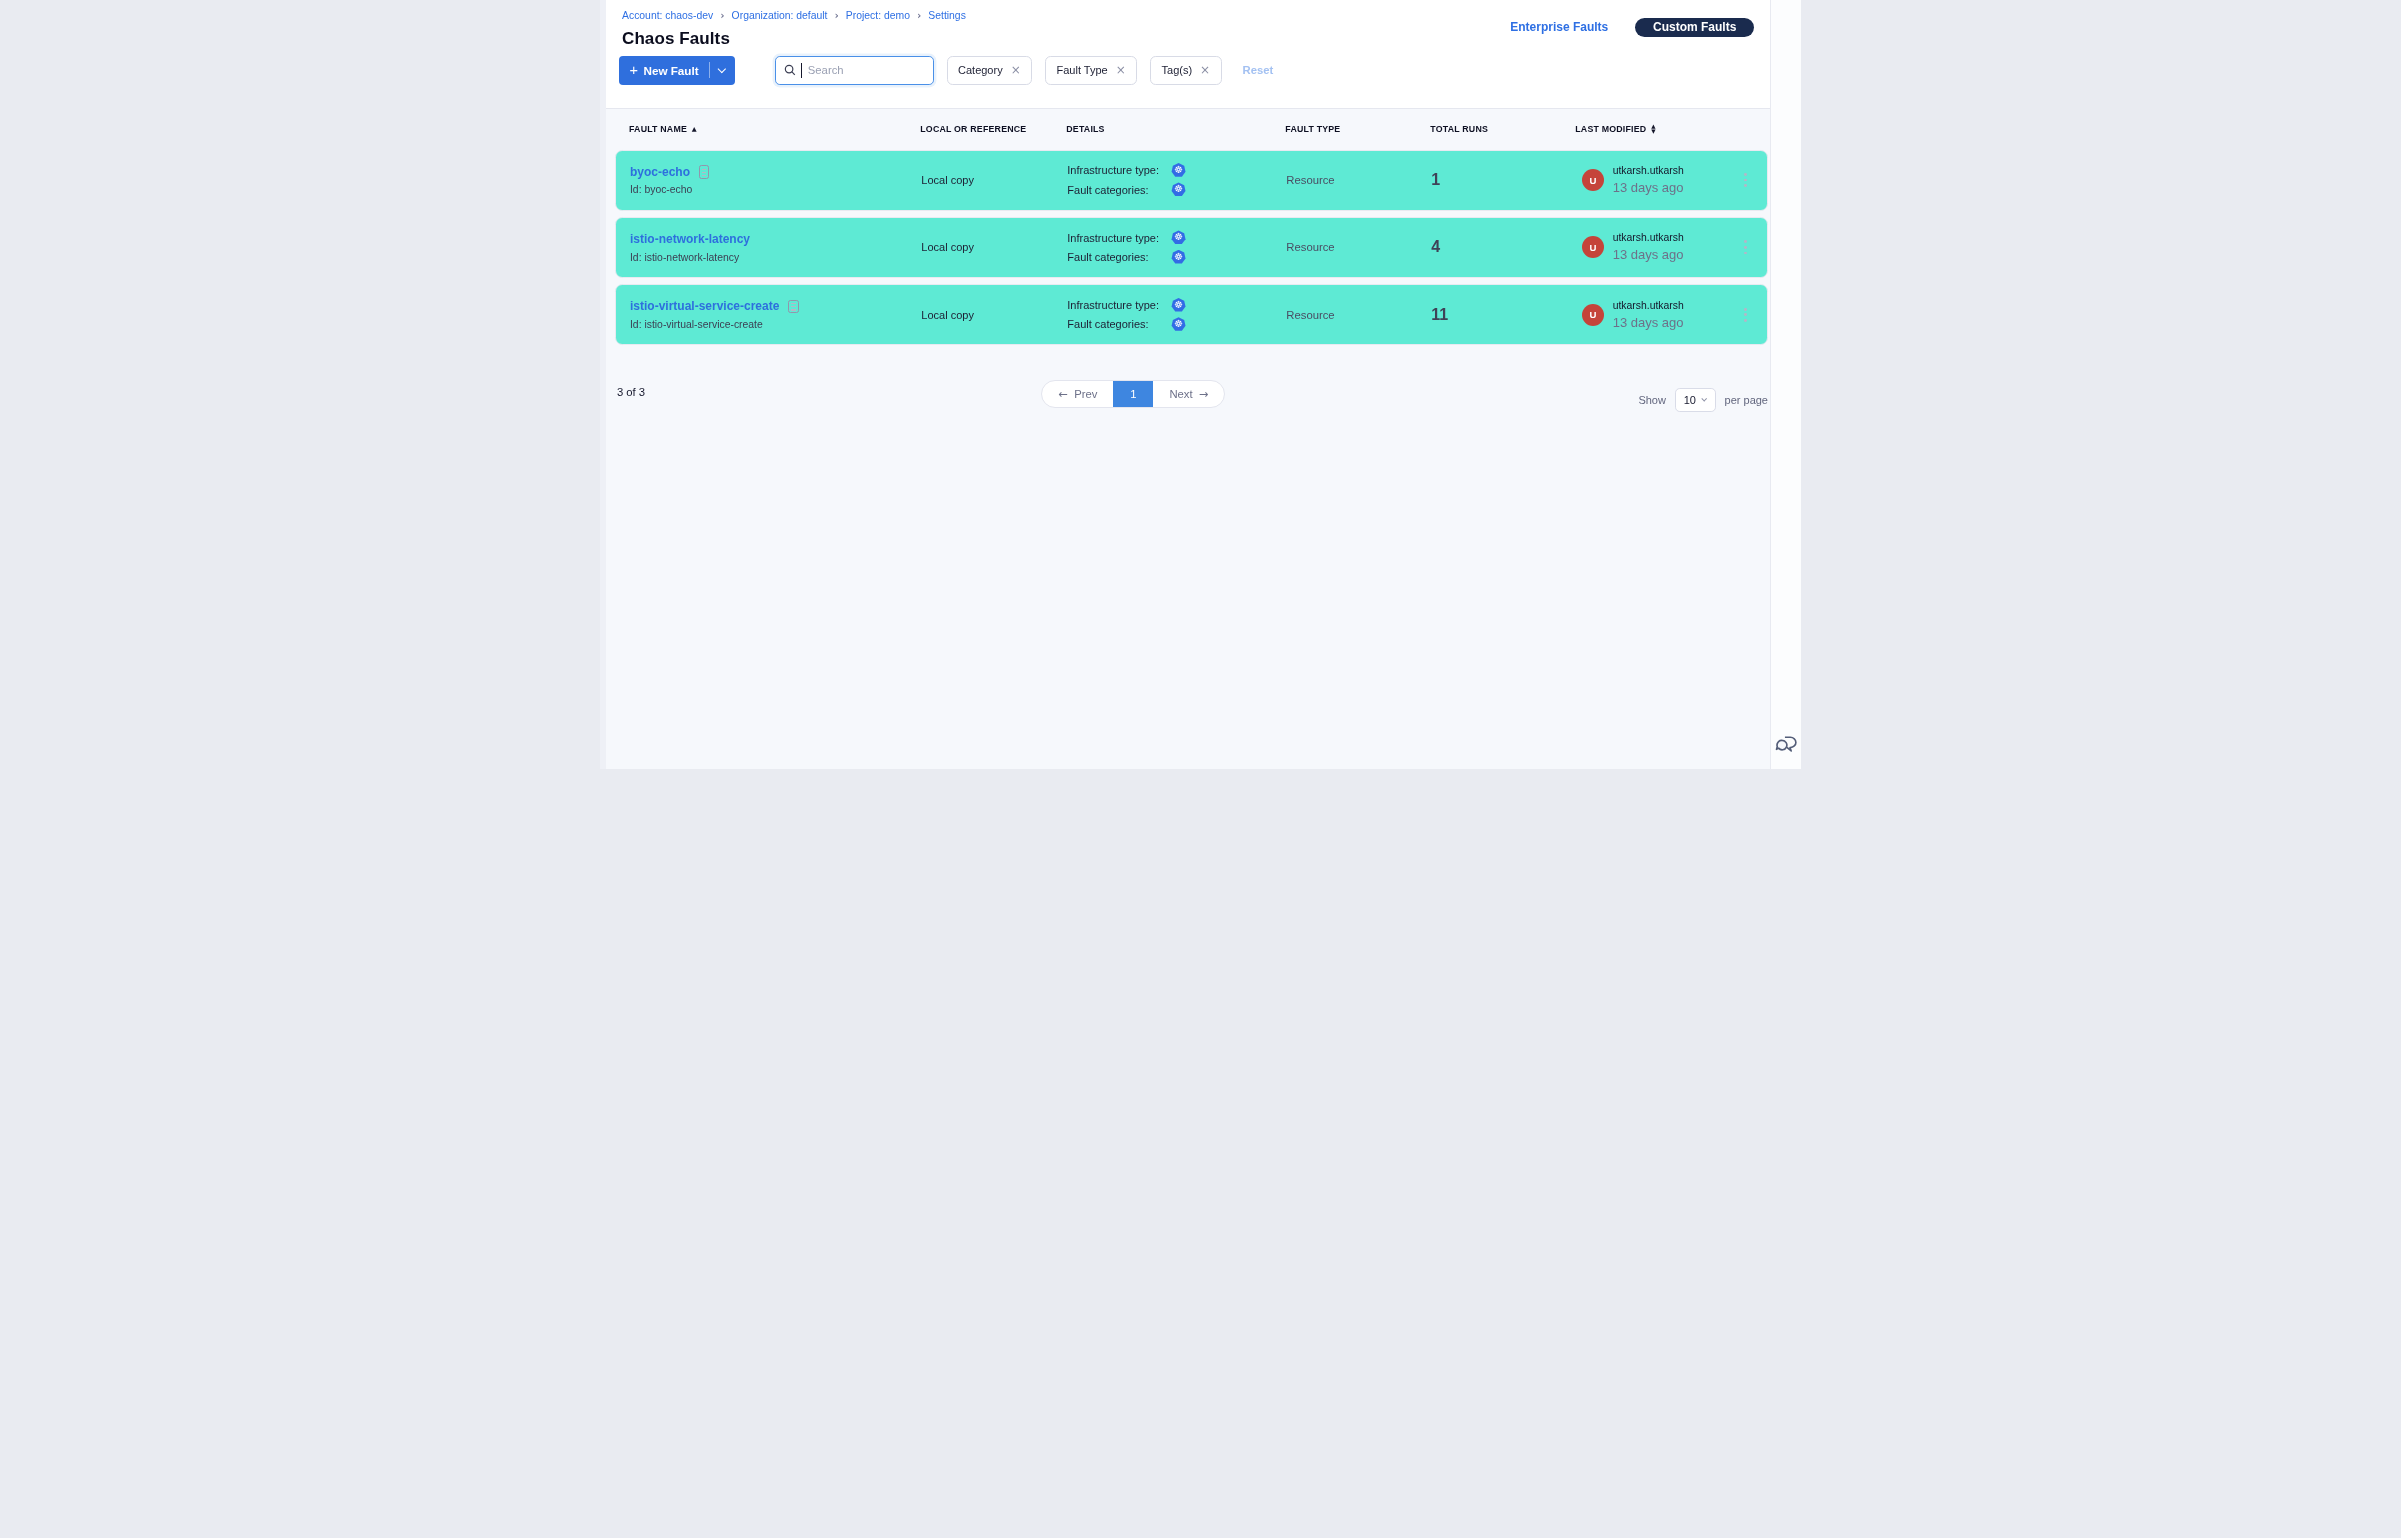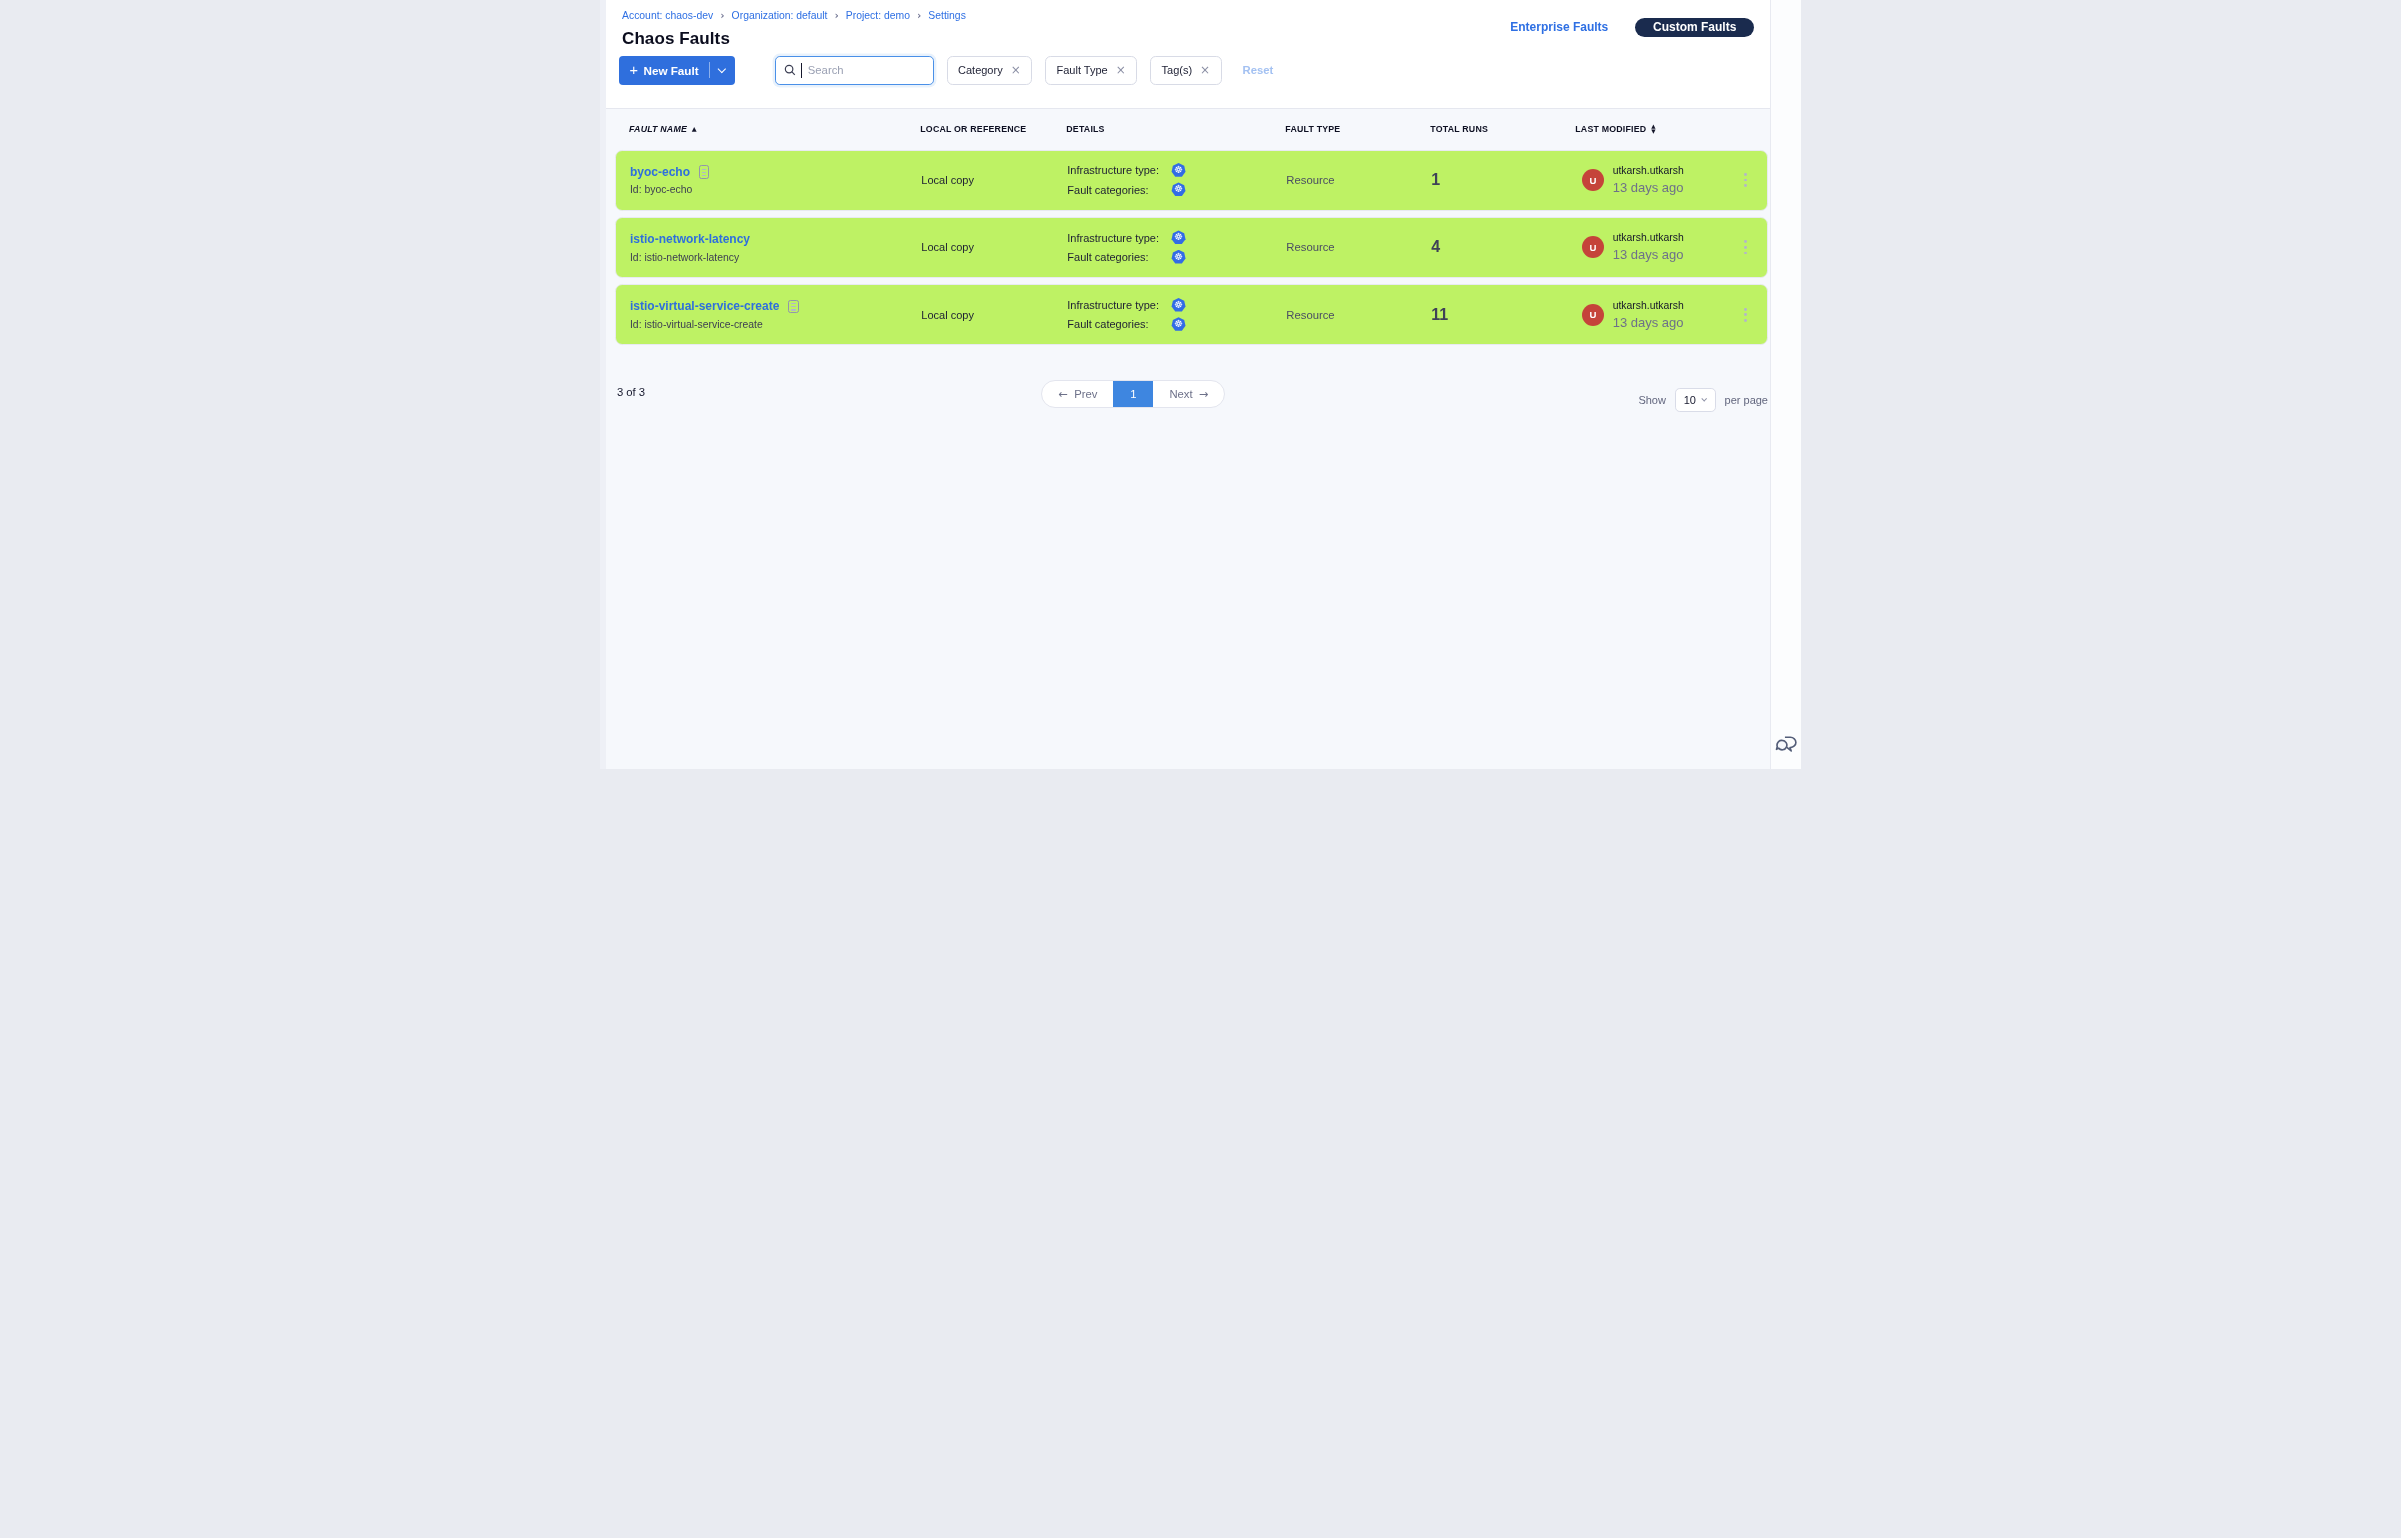--- a/index.html
+++ b/index.html
@@ -62,25 +62,25 @@
   .sort-select { display:flex; align-items:center; gap:7.2px; background:#fff; border:0.8px solid #dcdfe9;
     border-radius:5.6px; height:26px; padding:0 9.6px; cursor:pointer; }
   .sort-arrows { font-size:10.4px; color:#4f5268; letter-spacing:-1.6px; }
   .sort-value { font-size:11px; font-weight:700; color:#1b1d32; }
   .sort-select .chev { color:#7d819a; width:4.8px; height:4.8px; margin-left:2.4px; }
   .refresh-btn { background:none; border:none; cursor:pointer; display:flex; align-items:center; }
 
   .cols, .card { display:grid; grid-template-columns:305px 146px 219px 145px 145px 158px 1fr; align-items:center; }
   .cols { margin-top:14.5px; margin-bottom:16px; }
   .hcell { display:flex; align-items:center; gap:4.8px; font-size:8.8px; font-weight:700; color:#0d0f22; letter-spacing:0.2px; }
-  .hcell:first-child { padding-left:13.7px;font-style:italic; }
+  .hcell:first-child { padding-left:13.7px; }
   .asc-tri { font-size:6.4px; color:#14162a; }
   .sort-both { display:flex; flex-direction:column; font-size:5.6px; line-height:4.8px; color:#14162a; }
 
-  .card { background:#bef264; border:0.8px solid #e8eaf1; border-radius:7.2px; height:61px; margin-bottom:6.4px; }
+  .card { background:#5eead4; border:0.8px solid #e8eaf1; border-radius:7.2px; height:61px; margin-bottom:6.4px; }
   .c-name { padding-left:13.7px; }
   .name-row { display:flex; align-items:center; gap:8.8px; }
   .fault-link { color:#2e6fdd; font-size:12px; font-weight:700; text-decoration:none; cursor:pointer; }
   .doc-icon { width:10.4px; height:13.7px; border:1.2px solid #9296ac; border-radius:2.4px; position:relative; flex:none; }
   .doc-icon::before { content:""; position:absolute; left:2px; right:2px; top:2.8px; height:7.2px;
     background:repeating-linear-gradient(to bottom,#b4b8c8 0 1.2px,transparent 1.2px 3.2px); }
   .fault-id { margin-top:5.6px; font-size:10.4px; color:#3c3e52; }
   .c-local { font-size:11px; color:#1d1f33; }
   .c-details { display:flex; flex-direction:column; gap:4.8px; }
   .detail-line { display:flex; align-items:center; }

